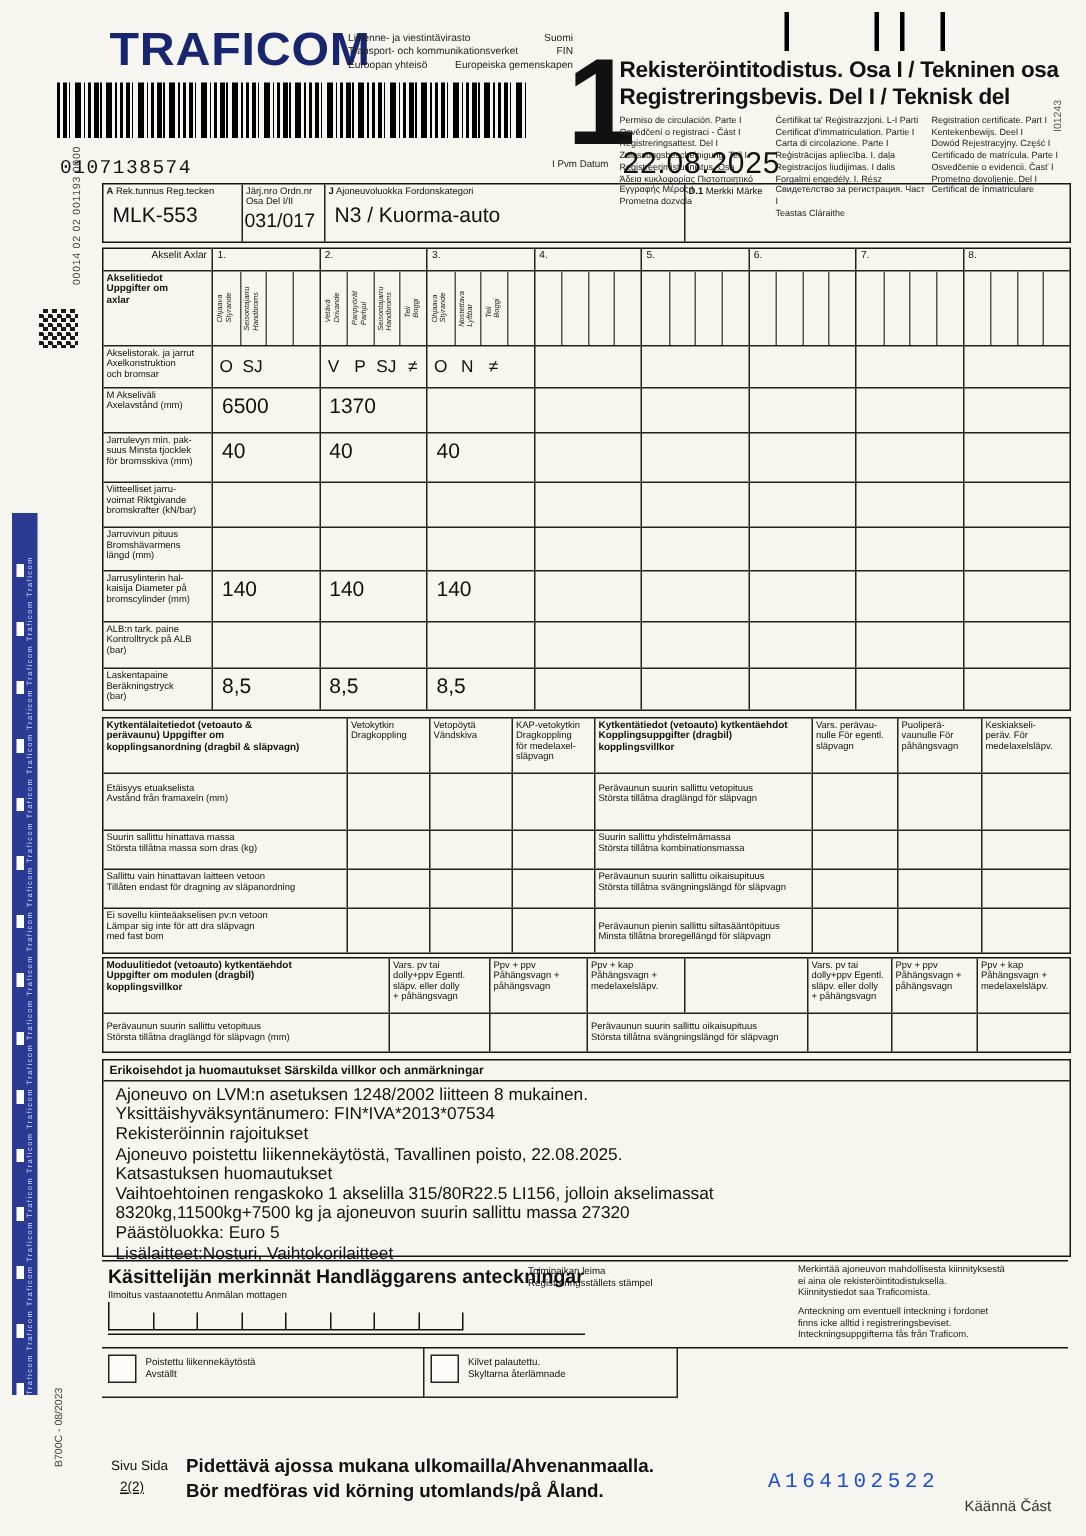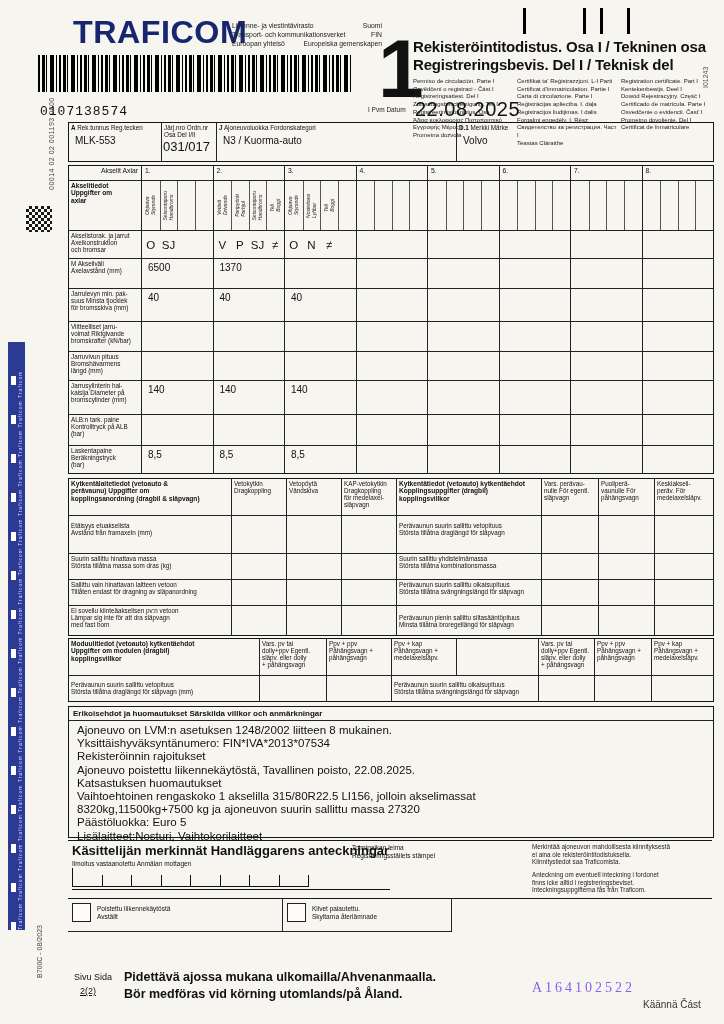--- a/index.html
+++ b/index.html
@@ -46,21 +46,21 @@
   .tbl{position:absolute;left:68px;width:644px;border:1.5px solid #151515;}
   .row{display:grid;}
   .axrow{grid-template-columns:72px repeat(8,1fr);}
   .kyrow{grid-template-columns:162px 55px 55px 55px 145px 57px 56px 59px;}
   .morow{grid-template-columns:190px 67px 65px 65px 82px 56px 57px 62px;}
   .row>div{border-left:1px solid #222;border-top:1px solid #222;overflow:hidden;position:relative;}
   .row>div:first-child{border-left:none;}
   .tbl>.row:first-child>div{border-top:none;}
   .lb{font-size:6.3px;line-height:7px;padding:1px 2px;white-space:pre-line;}
   .lbb{font-size:6.6px;line-height:7.4px;padding:1px 2px;white-space:pre-line;font-weight:bold;}
-  .val{font-size:10px;padding:3px 0 0 6px;}
+  .val{font-size:14px;padding:3px 0 0 6px;}
   .num{font-size:6.8px;padding:1px 0 0 3px;}
   .corner{font-size:6.8px;text-align:right;padding:1px 3px 0 0;}
   .props{display:grid;grid-template-columns:repeat(4,1fr);}
   .props>span{border-left:1px solid #555;display:flex;align-items:center;justify-content:center;overflow:hidden;}
   .props>span:first-child{border-left:none;}
   .vt{writing-mode:vertical-rl;transform:rotate(180deg);font-size:5px;line-height:5.8px;
       white-space:pre-line;color:#222;}
   .quad{display:grid;grid-template-columns:repeat(4,1fr);align-items:center;justify-items:center;
         font-size:11.5px;}
 
@@ -82,22 +82,22 @@
   .longline{position:absolute;left:68px;top:898px;width:644px;border-top:1.5px solid #151515;}
   .cbrow{position:absolute;left:68px;top:898px;display:flex;height:34px;}
   .cbcell{border-right:1px solid #222;border-bottom:1px solid #222;display:flex;align-items:flex-start;padding:5px 4px;}
   .cb{width:17px;height:17px;border:1px solid #222;background:#fdfcf9;margin-right:6px;flex:none;}
   .cblabel{font-size:6.5px;line-height:8px;white-space:pre-line;padding-top:2px;}
 
   
   .sivu{position:absolute;left:74px;top:972px;font-size:9px;}
   .sivu2{position:absolute;left:80px;top:986px;font-size:9px;text-decoration:underline;}
   .keep{position:absolute;left:124px;top:969px;font-size:12.5px;font-weight:bold;line-height:17px;}
-  .docnum{position:absolute;left:532px;top:980px;font-family:Liberation Serif, serif;
-          font-size:14px;letter-spacing:3px;color:#8b5cf6;}
+  .docnum{position:absolute;left:512px;top:980px;font-family:Liberation Mono, monospace;
+          font-size:14px;letter-spacing:3px;color:#1d4ed8;}
   .turn{position:absolute;left:643px;top:999px;font-size:10px;color:#333;}
 </style>
 </head>
 <body>
 
 <div class="page">
 
   <div class="lcode">00014 02 02 001193 0000</div>
   <div class="dm"></div>
   <div class="stripe">
@@ -166,21 +166,20 @@
         <div class="lb pre">Järj.nro Ordn.nr
 Osa Del I/II</div>
         <div class="val" style="padding:0 0 0 1px;font-size:13px;">031/017</div>
       </div>
       <div>
         <div class="lb"><span class="b">J</span> <span>Ajoneuvoluokka Fordonskategori</span></div>
         <div class="val">N3 / Kuorma-auto</div>
       </div>
       <div>
         <div class="lb"><span class="b">D.1</span> <span>Merkki Märke</span></div>
-        <div class="val">Volvo</div>
       </div>
     </div>
   </div>
 
   <div class="tbl" style="top:165px;">
     <div class="row axrow" style="height:14px;">
       <div class="corner">Akselit Axlar</div>
       <div class="num">1.</div>
       <div class="num">2.</div>
       <div class="num">3.</div>

